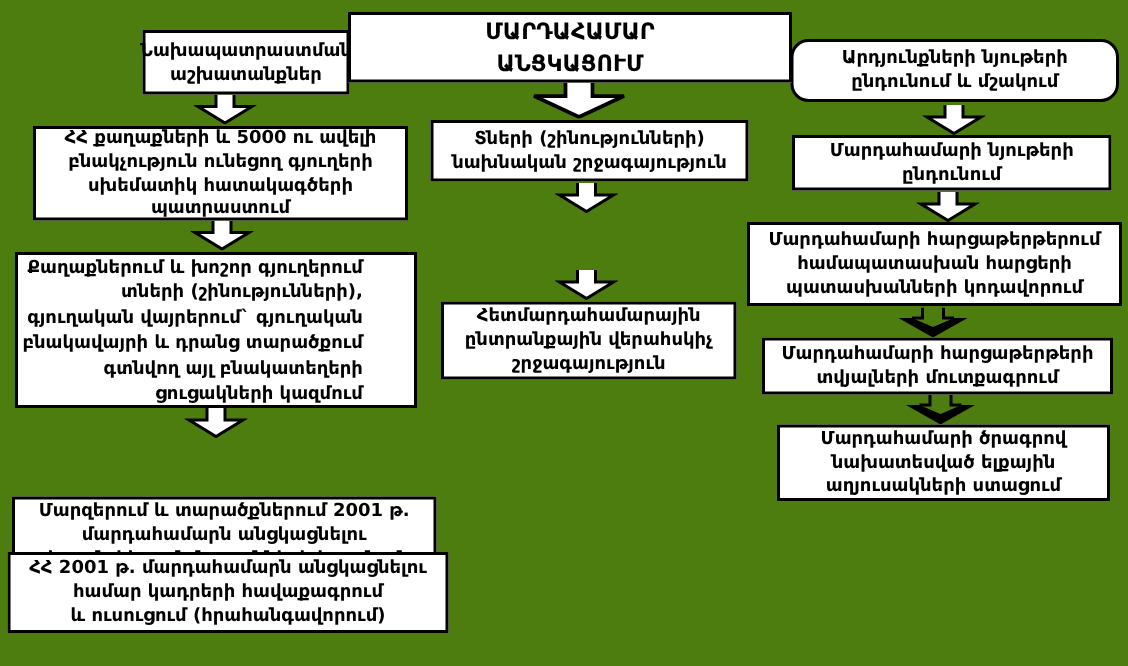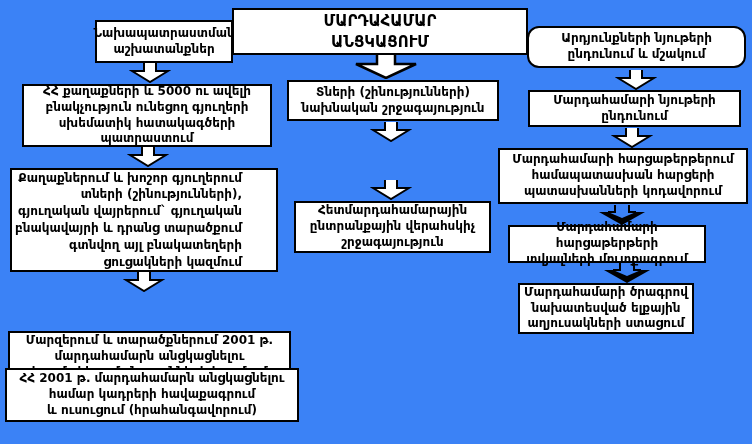--- a/index.html
+++ b/index.html
@@ -1,19 +1,19 @@
 <!DOCTYPE html>
 <html><head>
 <meta charset="utf-8">
 <style>
   html,body{margin:0;padding:0;background:#ffffff;}
   .stage{
     position:relative;
     width:752px;height:444px;
-    background:#3b82f6;
+    background:#4d7c0f;
     font-family:"DejaVu Sans", sans-serif;
     font-weight:bold;
     color:#000;
     overflow:hidden;
   }
   .box{
     position:absolute;
     box-sizing:border-box;
     border:2px solid #000;
     background:#fff;
@@ -43,22 +43,22 @@
   #box-l2      {left:22px; top:84px; width:250px;height:63px;}
   #box-l3      {left:10px; top:168px;width:268px;height:104px;}
   #box-l4      {left:8px;  top:291px;width:283px;height:52px;margin-top:40px;}
   #box-l5      {left:5px;  top:368px;width:294px;height:54px;}
   #box-m2      {left:287px;top:80px; width:212px;height:41px;}
   #box-m3      {left:282px;top:141px;width:221px;height:37px;}
   #box-m4      {left:294px;top:201px;width:197px;height:52px;}
   #box-r1      {left:527px;top:26px; width:219px;height:42px;border-radius:12px;}
   #box-r2      {left:528px;top:90px; width:213px;height:37px;}
   #box-r3      {left:498px;top:148px;width:250px;height:56px;}
-  #box-r4      {left:508px;top:225px;width:198px;height:38px;}
-  #box-r5      {left:518px;top:283px;width:176px;height:51px;}
+  #box-r4      {left:508px;top:225px;width:234px;height:38px;}
+  #box-r5      {left:518px;top:283px;width:222px;height:51px;}
   
   #ar-l1{left:129px;top:63px;}
   #ar-l2{left:127px;top:147px;}
   #ar-l3{left:123px;top:272px;}
   #ar-l4{left:128px;top:347px;}
   #ar-m1{left:352px;top:55px;}
   #ar-m2{left:370px;top:122px;}
   #ar-m3{left:370px;top:180px;}
   #ar-r1{left:615px;top:70px;}
   #ar-r2{left:611px;top:128px;}

